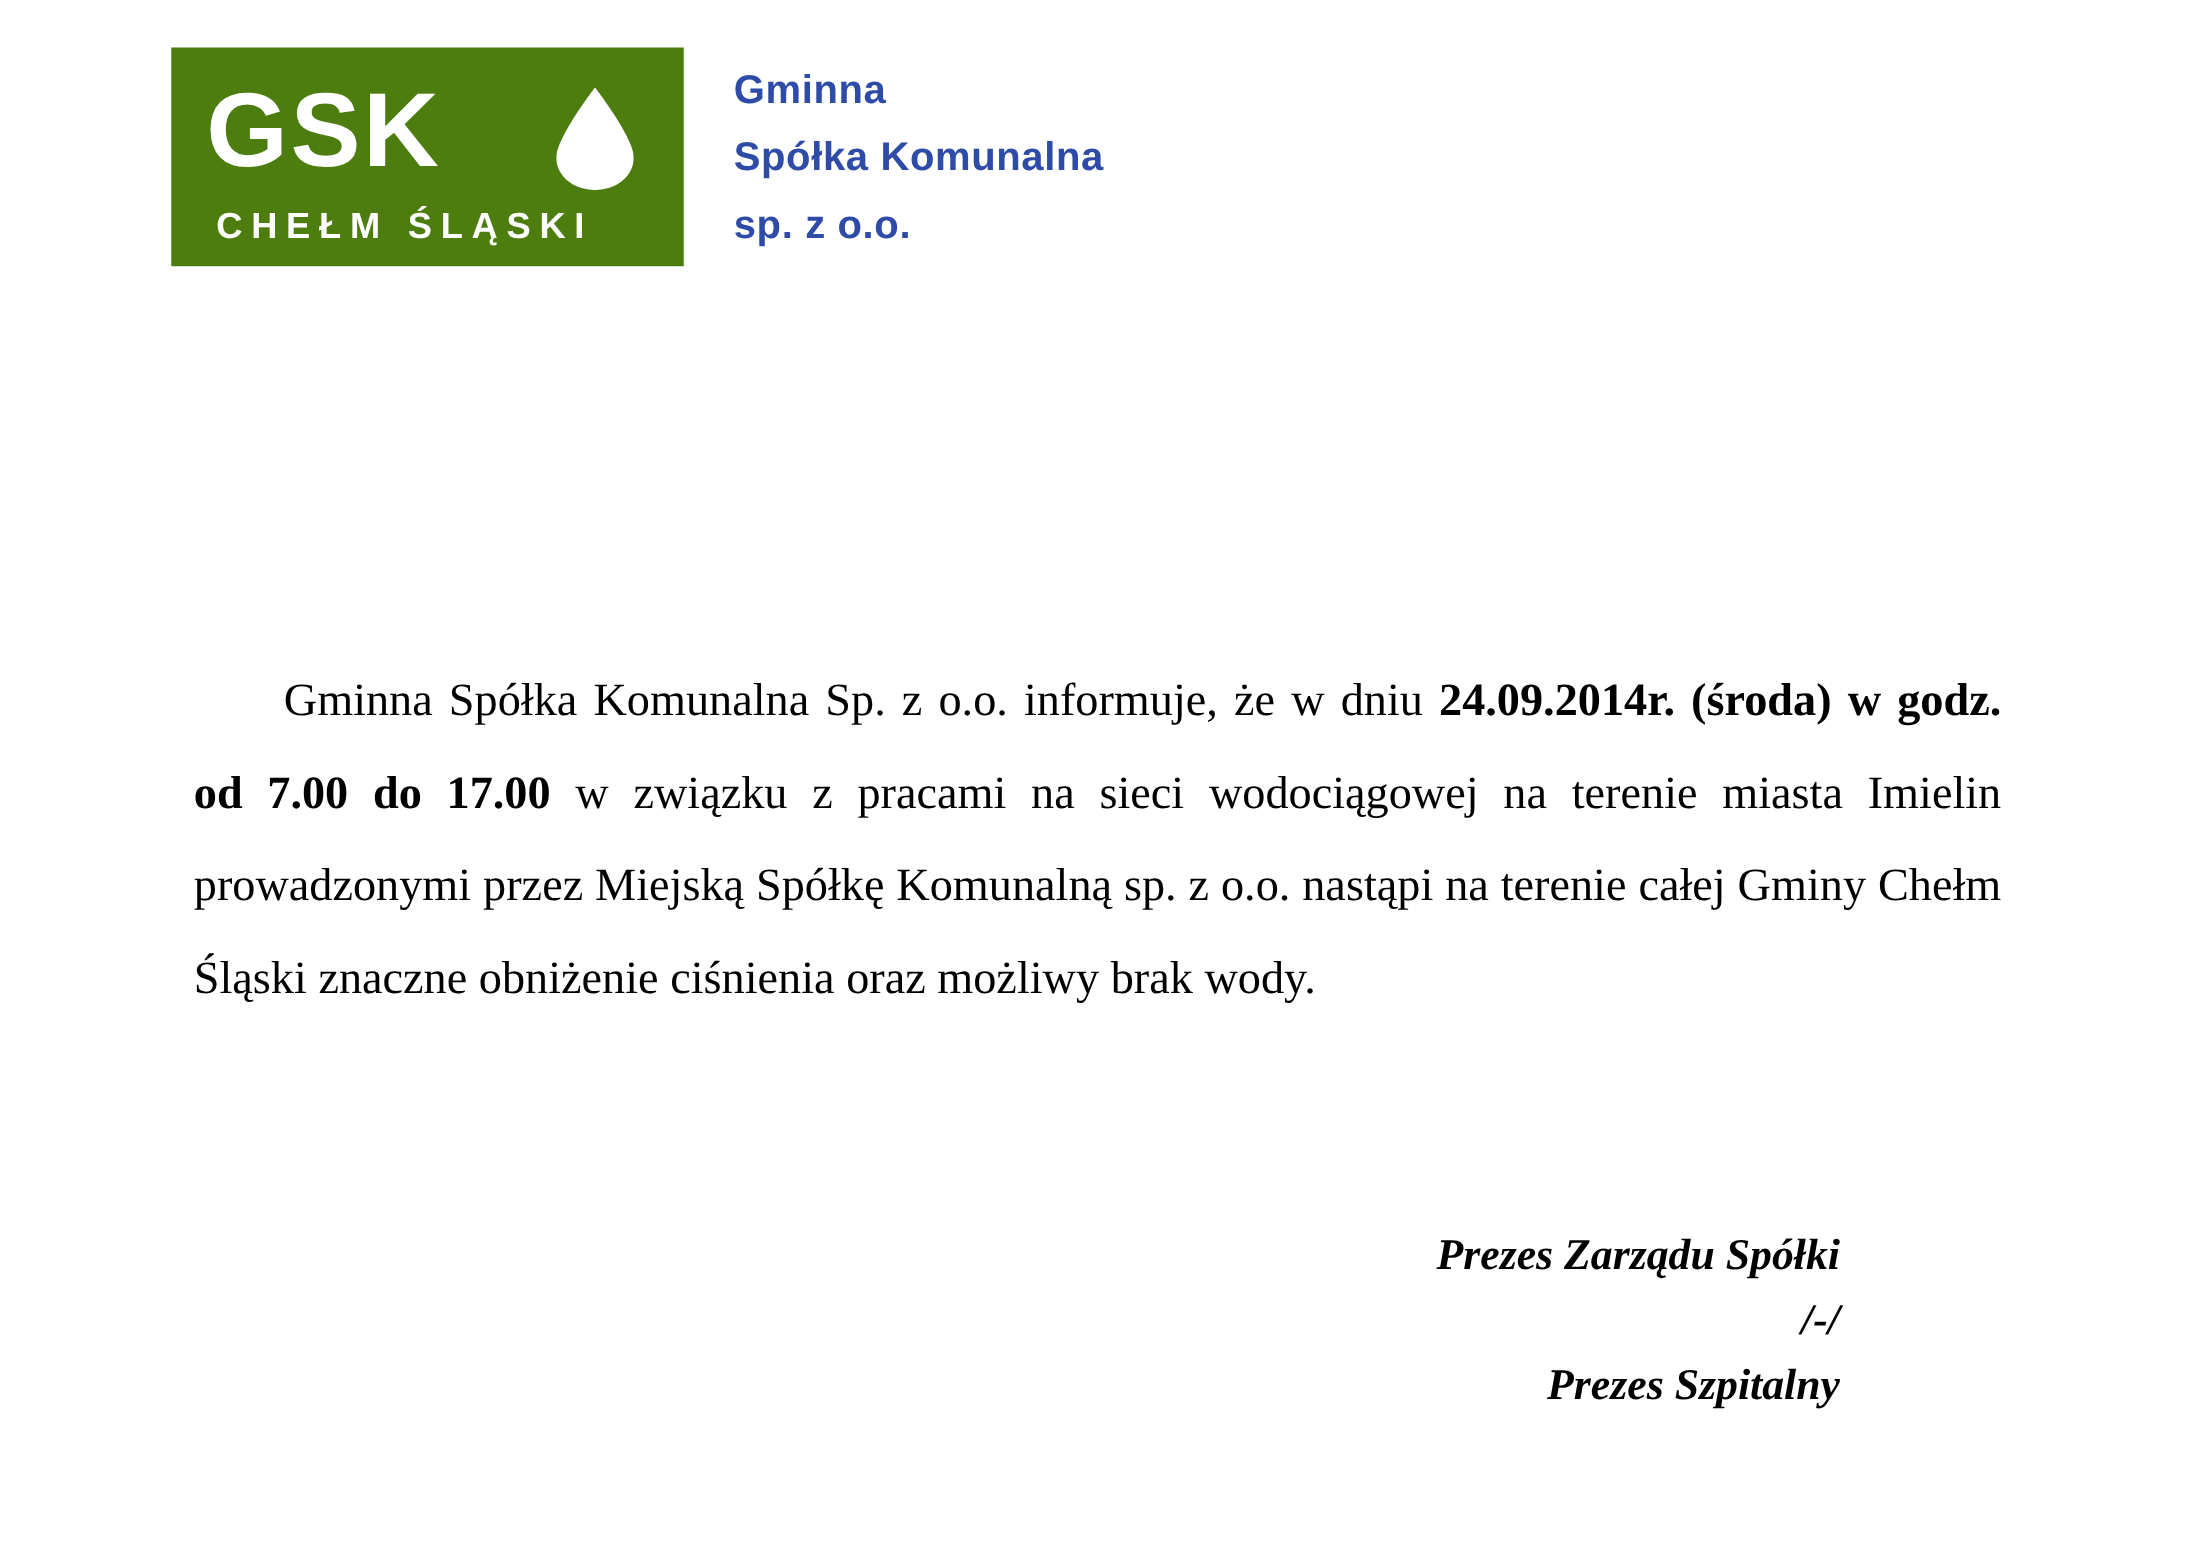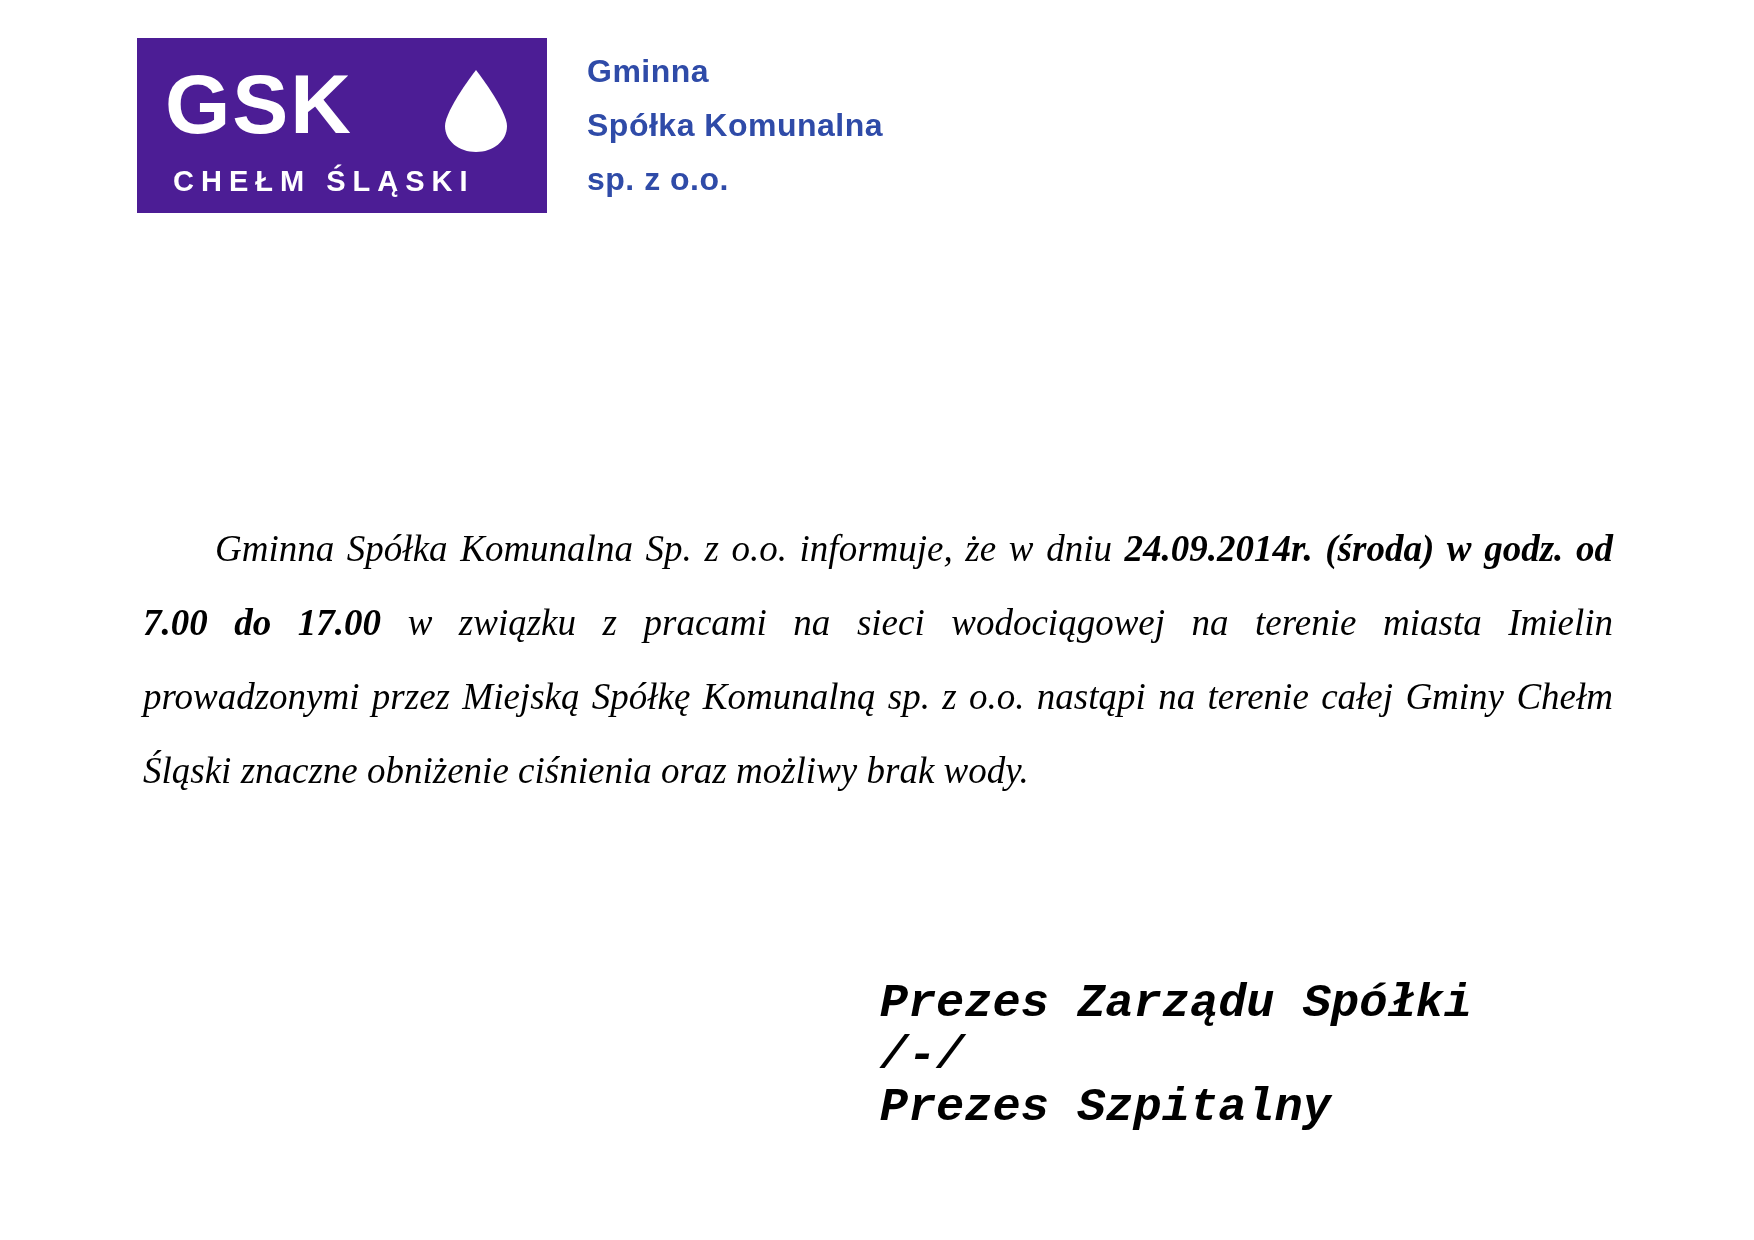--- a/index.html
+++ b/index.html
@@ -30,21 +30,21 @@
     position: absolute;
     left: 137px;
     top: 38px;
     display: flex;
     align-items: flex-start;
   }
 
   .logo-box {
     width: 410px;
     height: 175px;
-    background: #4c1d95;
+    background: #4d7c0f;
     position: relative;
     box-sizing: border-box;
   }
 
   .logo-gsk {
     position: absolute;
     left: 28px;
     top: 24px;
     color: #ffffff;
     font-family: "Liberation Sans", sans-serif;
@@ -111,49 +111,47 @@
     position: absolute;
     left: 143px;
     top: 512px;
     width: 1470px;
     font-size: 37px;
     line-height: 74px;
     text-align: justify;
     text-justify: inter-word;
   }
   .body-text p {
-    margin: 0;
+    margin: 12px;
     text-indent: 72px;
-    font-style: italic;
   }
   .body-text b {
     font-weight: bold;
   }
 
   .apology {
     position: absolute;
     left: 143px;
     top: 912px;
     width: 1470px;
     font-size: 37px;
     line-height: 74px;
     text-indent: 72px;
   }
 
   
   .signature {
     position: absolute;
     right: 282px;
     top: 978px;
-    text-align: left;
-    font-size: 47px;
+    text-align: right;
+    font-size: 35px;
     line-height: 52px;
     font-style: italic;
     font-weight: bold;
-    font-family: Liberation Mono, monospace;
   }
   .signature div { white-space: nowrap; }
 </style>
 </head>
 <body>
 
 <div class="page">
 
   <div class="header">
 

